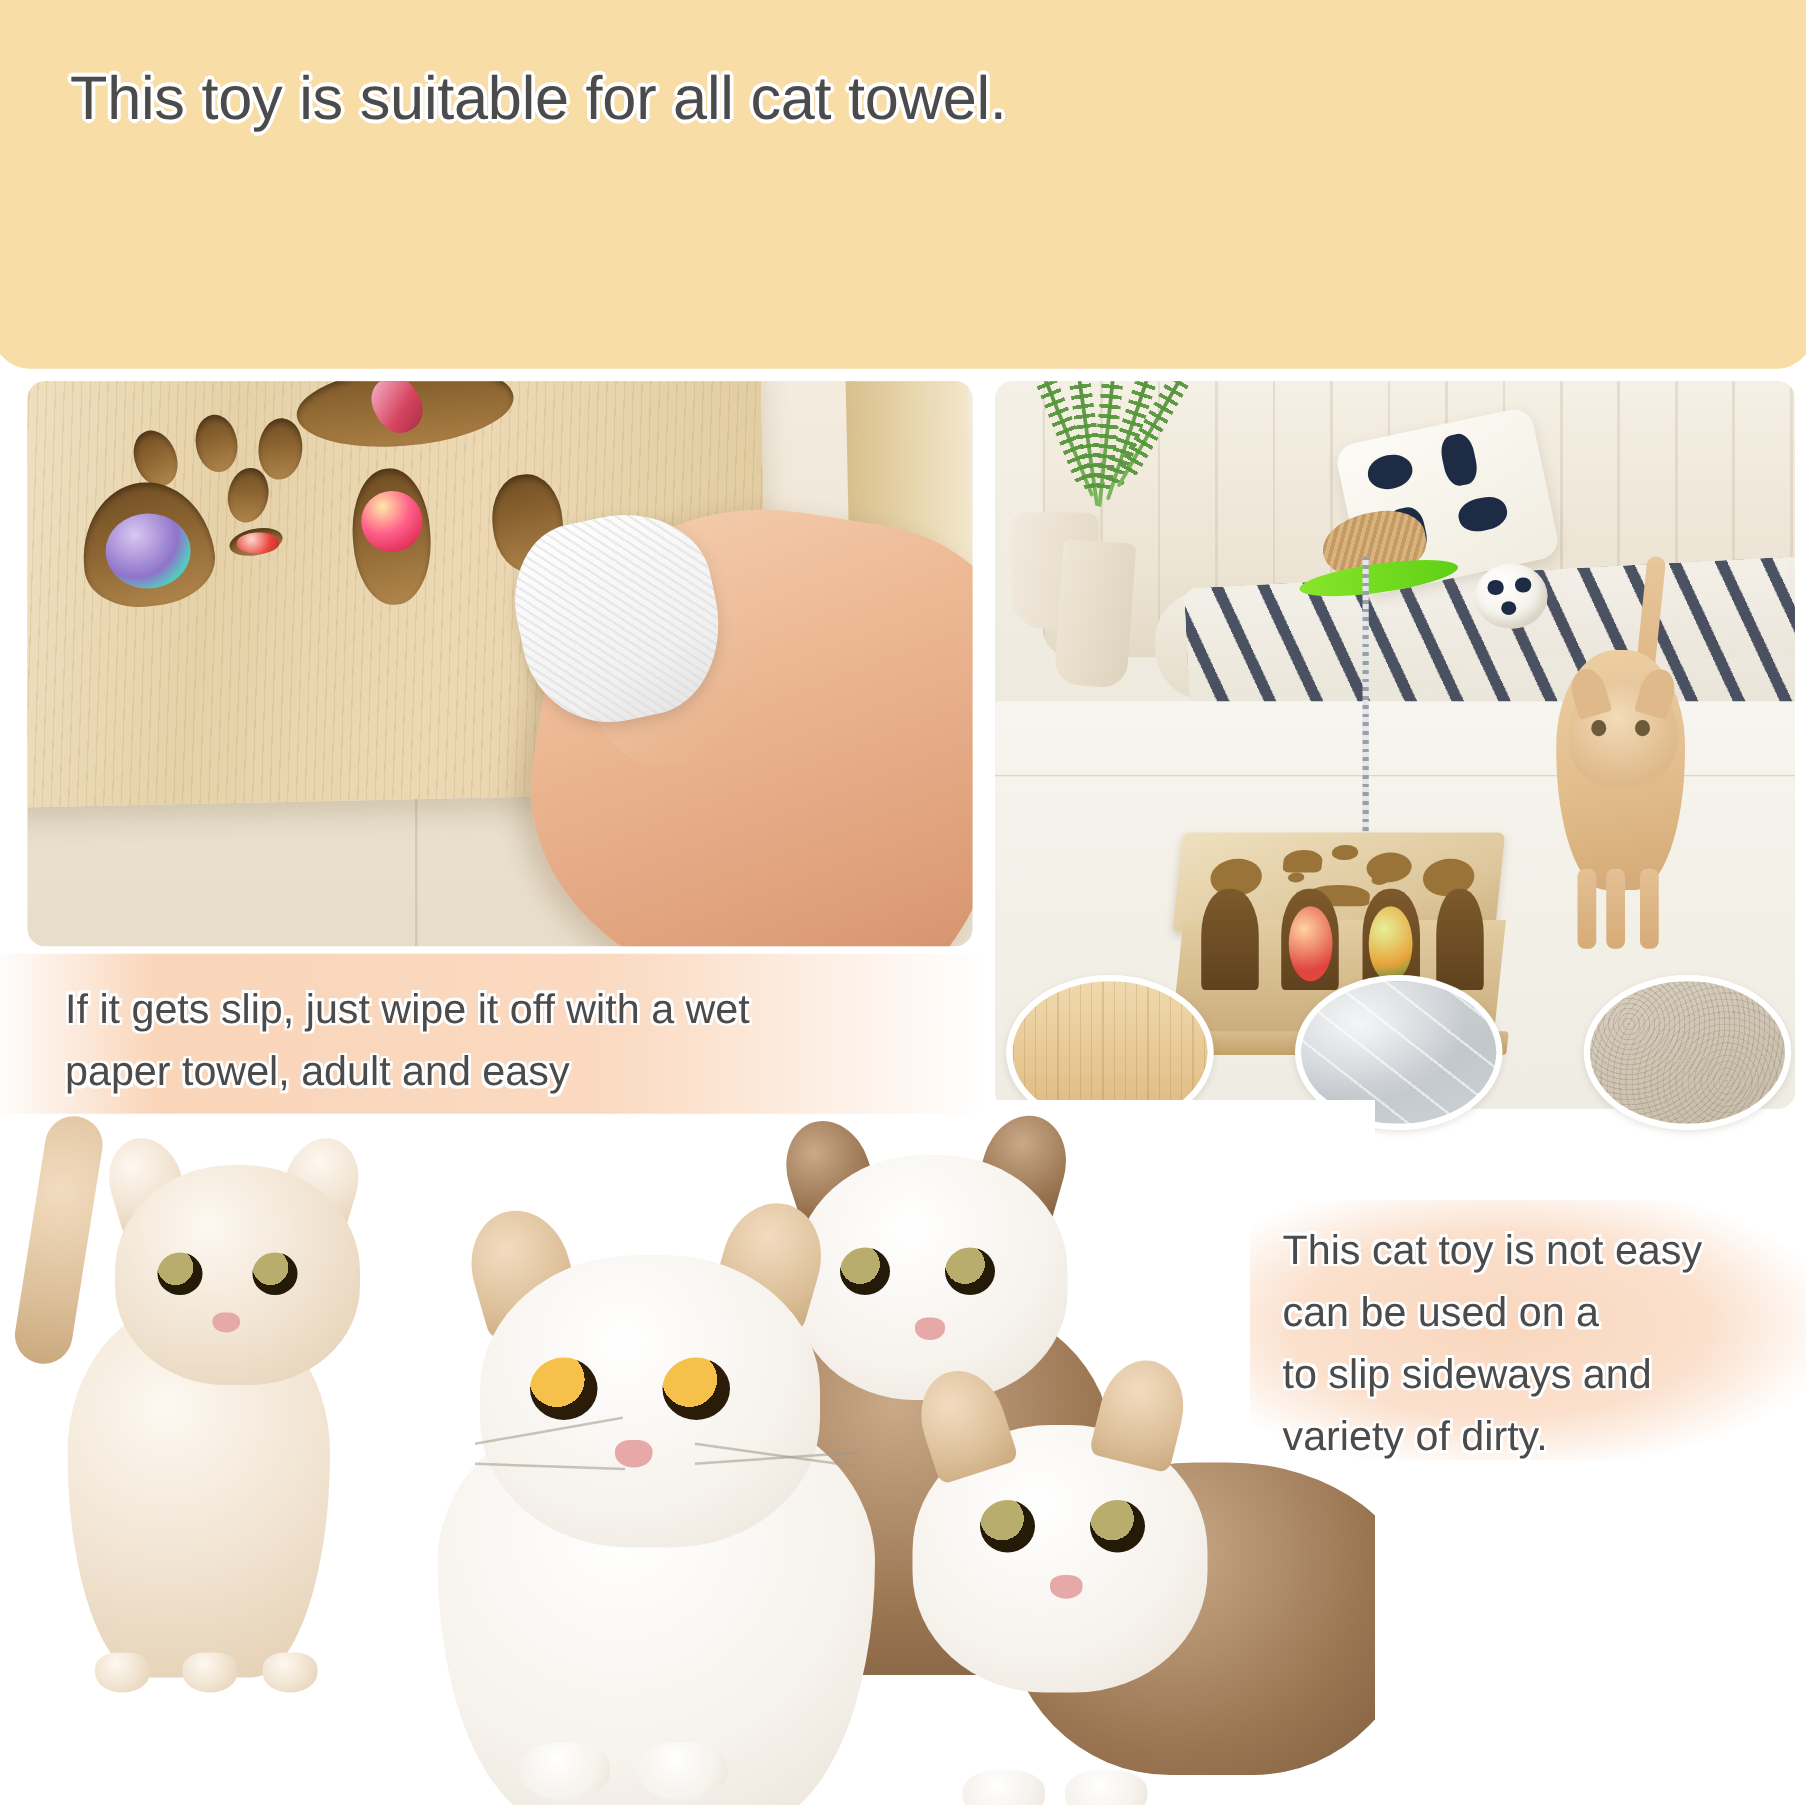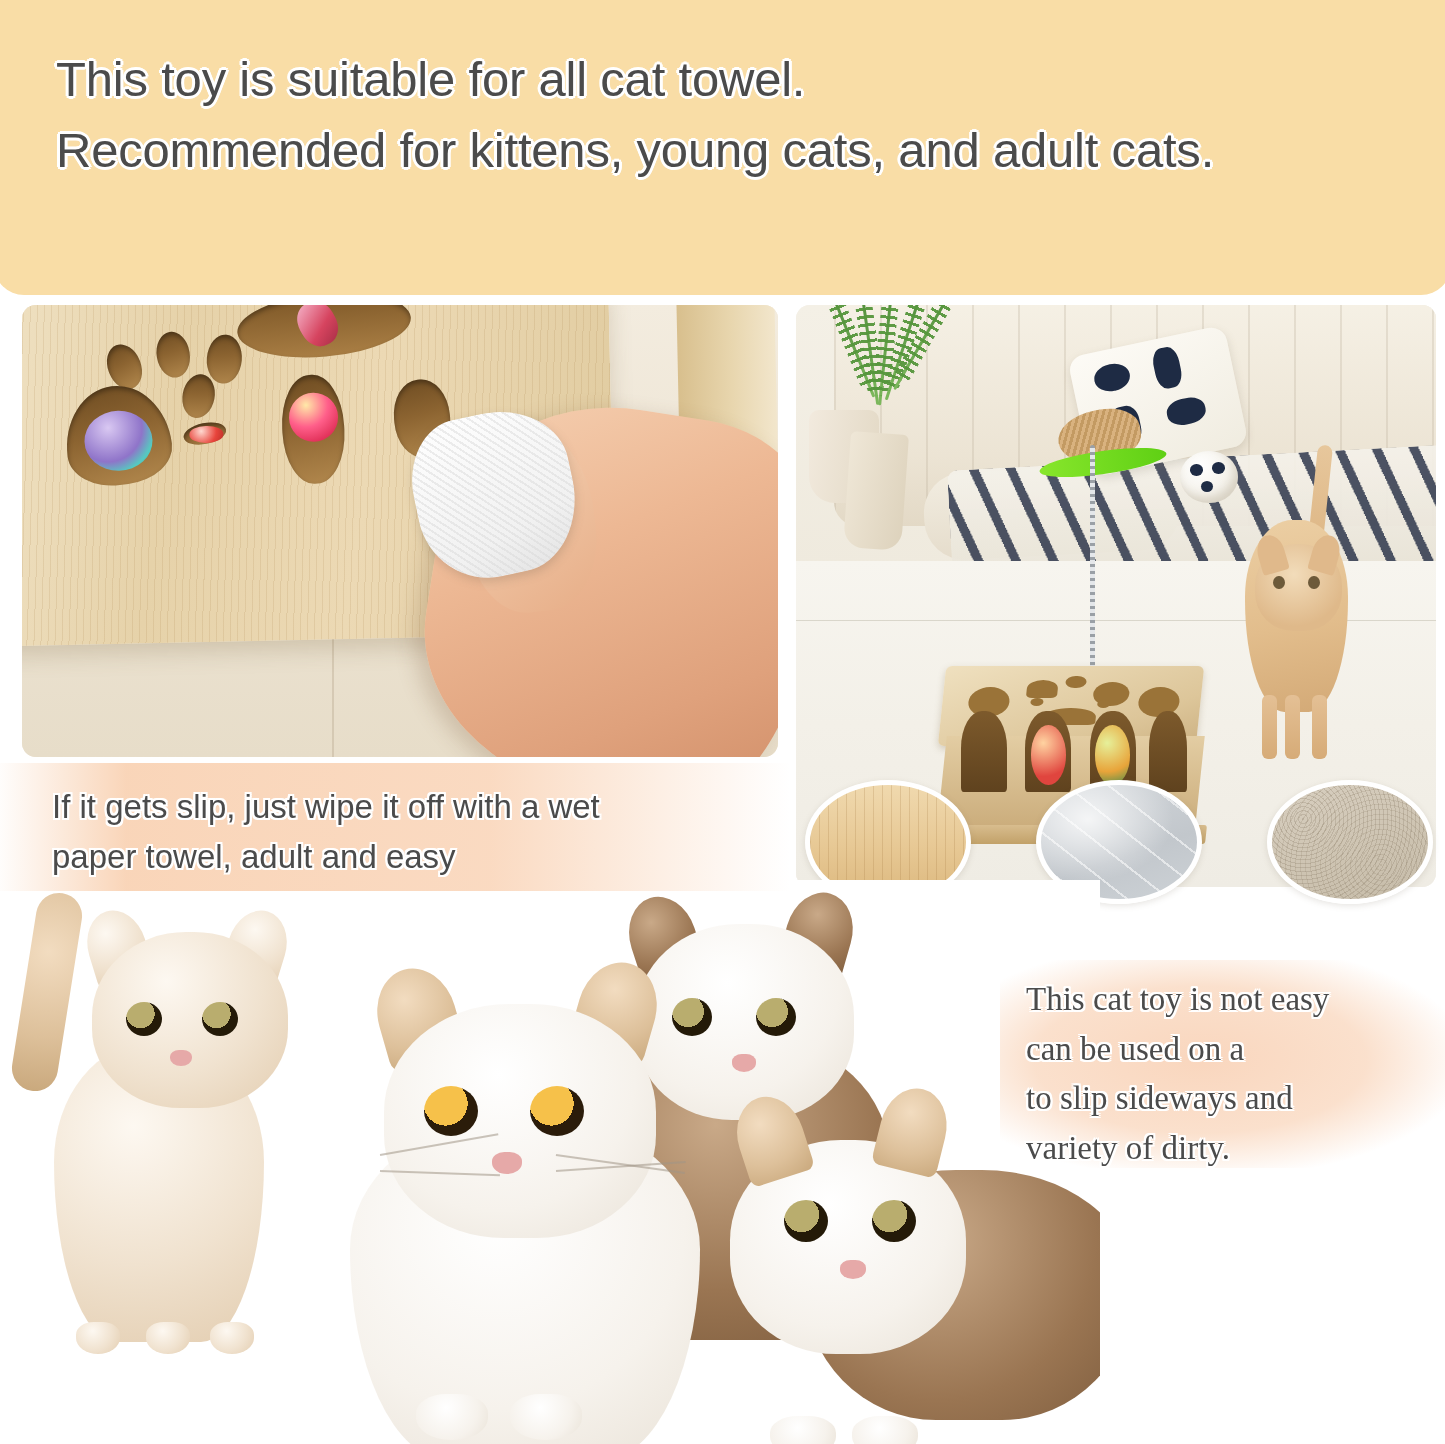--- a/index.html
+++ b/index.html
@@ -260,21 +260,21 @@
         rgba(250,219,196,.85) 48%,
         rgba(255,255,255,0) 78%);
   }
   .cap-right-text{
     position:absolute;left:1026px;top:975px;width:405px;
     font-size:33px;line-height:1.50;color:#4b4b4b;
     text-shadow:
       2px 0 0 #fff,-2px 0 0 #fff,0 2px 0 #fff,0 -2px 0 #fff,
       2px 2px 0 #fff,-2px 2px 0 #fff,2px -2px 0 #fff,-2px -2px 0 #fff;
   }
-  .cap-right-text div{white-space:nowrap;font-family:Liberation Serif, serif;}
+  .cap-right-text div{white-space:nowrap;}
 
   
   .cats{position:absolute;left:0;top:880px;width:1100px;height:564px;background:#fff;overflow:hidden;}
   .cat-fig{position:absolute;}
   .fur-cream{background:radial-gradient(circle at 38% 28%,#fdf8f1,#f0e2cf 55%,#e3cdb0 100%);}
   .fur-tan{background:radial-gradient(circle at 40% 30%,#f2dcc0,#ddc09a 60%,#c9a87c 100%);}
   .fur-white{background:radial-gradient(circle at 42% 30%,#ffffff,#f6f2ec 60%,#e9e2d7 100%);}
   .fur-brown{background:radial-gradient(circle at 40% 28%,#c9a988,#9a7552 60%,#7c5b3c 100%);}
   .eye{position:absolute;border-radius:50%;}
   .eye.amber{background:radial-gradient(circle at 40% 35%,#f6c14a 0 48%,#2b1c0a 48%);}
@@ -332,21 +332,20 @@
   #k4 .paw{position:absolute;width:66px;height:40px;border-radius:42% 42% 48% 48%;bottom:-6px;}
 </style>
 </head>
 <body>
 
 <div class="page">
 
   <div class="banner">
     <div class="banner-text">
       <div>This toy is suitable for all cat towel.</div>
-      <div>Recommended for kittens, young cats, and adult cats.</div>
     </div>
   </div>
 
   <div class="photo photo-left">
     <div class="lp-floor"></div>
     <div class="lp-grout"></div>
     <div class="lp-edge"></div>
     <div class="lp-board">
       <div class="hole curve"></div>
       <div class="hole pad1"></div>

